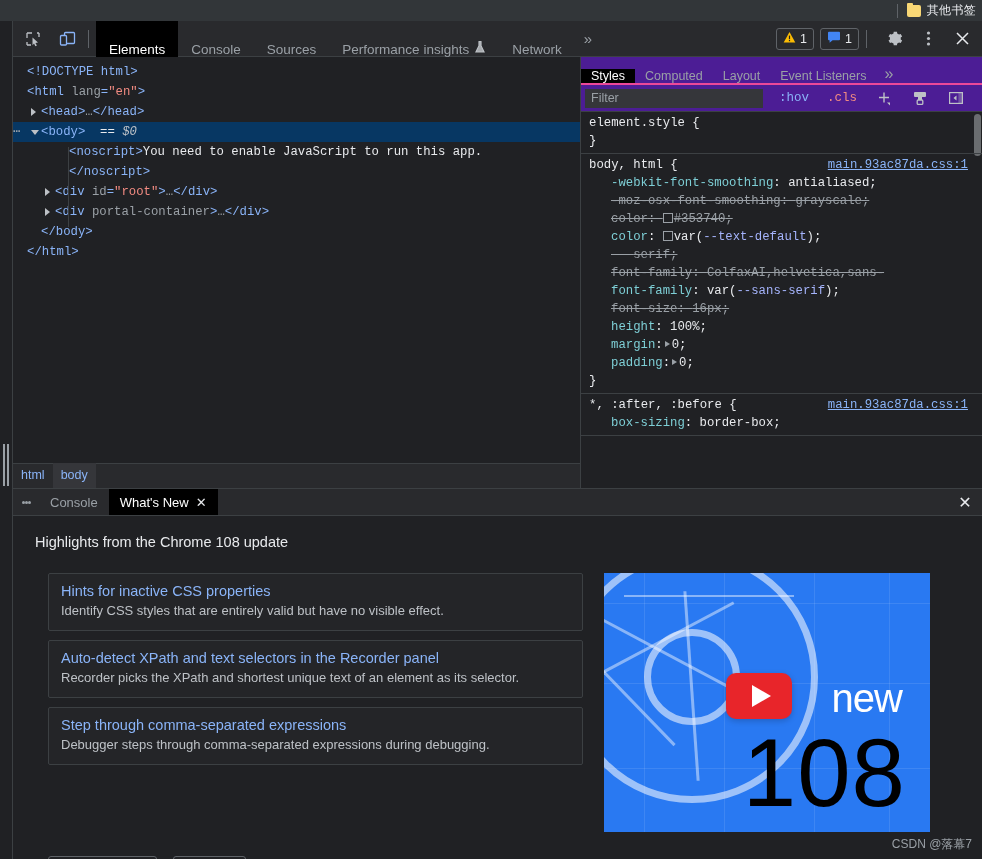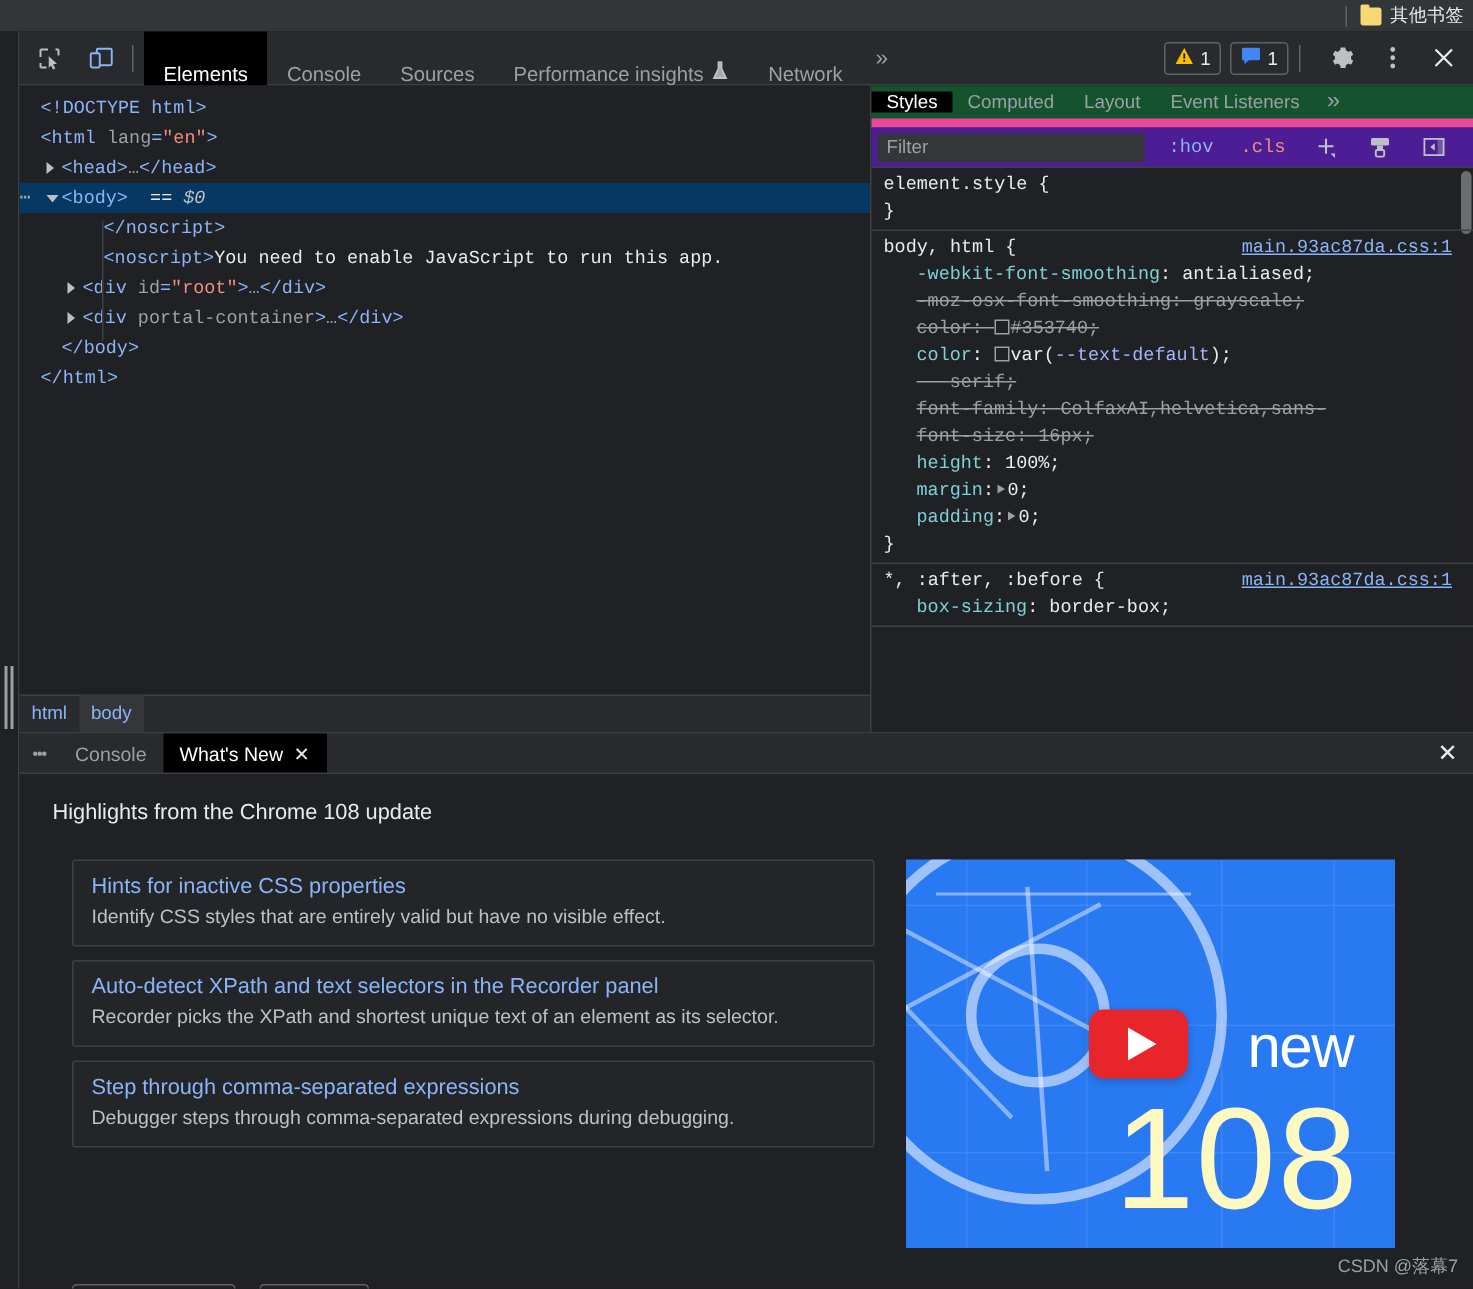--- a/index.html
+++ b/index.html
@@ -112,22 +112,22 @@
   }
   .crumb { padding: 0 8px; height: 25px; line-height: 25px; color: #8ab4f8; cursor: pointer; }
   .crumb.current { background: #35363a; }
 
   
   .styles-panel {
     position: absolute; top: 36px; left: 580px; width: 402px; height: 431px;
     background: #202124; border-left: 1px solid #3c4043;
   }
   .styles-tabs {
-    height: 28px; display: flex; align-items: center;
-    background: #14532d; border-bottom: 6px solid #ec4899;
+    height: 28px; display: flex; align-items: flex-end;
+    background: #4c1d95; border-bottom: 2px solid #ec4899;
   }
   .s-tab {
     display: flex; align-items: center; padding: 0 10px; font-size: 12.5px;
     color: #9aa0a6; cursor: pointer; white-space: nowrap;
   }
   .s-tab.selected { background: #000000; color: #ffffff; }
   .s-tab-more { padding: 0 8px; display:flex; align-items:center; color:#9aa0a6; cursor:pointer; }
   .styles-filterbar {
     height: 27px; display: flex; align-items: center; gap: 14px;
     background: #4c1d95; border-bottom: 1px solid #3c4043; padding: 0 4px;
@@ -228,21 +228,21 @@
   }
   .promo .play::after {
     content: ""; width: 0; height: 0; margin-left: 4px;
     border-left: 19px solid #ffffff; border-top: 11px solid transparent; border-bottom: 11px solid transparent;
   }
   .promo .new-text {
     position: absolute; right: 28px; top: 105px; color: #ffffff;
     font-size: 40px; letter-spacing: -1px; line-height: 1;
   }
   .promo .ver-text {
-    position: absolute; right: 24px; bottom: 14px; color: #fef9c3;
+    position: absolute; right: 24px; bottom: 14px; color: #000000;
     font-size: 96px; line-height: .95; letter-spacing: 1px;
   }
 
   
   .watermark {
     position: absolute; right: 10px; bottom: 6px; color: #9aa0a6; font-size: 12px;
   }
 </style>
 </head>
 <body>
@@ -342,22 +342,22 @@
           </svg>
         </div>
       </div>
     </div>
 
     <div class="dom-panel" id="dom-panel">
         <div class="dom-line" style="padding-left: 14px;"><span class="tag">&lt;!DOCTYPE html&gt;</span></div>
         <div class="dom-line" style="padding-left: 14px;"><span class="tag">&lt;html </span><span class="attr">lang</span><span class="tag">=</span><span class="val">"en"</span><span class="tag">&gt;</span></div>
         <div class="dom-line" style="padding-left: 28px;"><span class="arrow" style="left:18px"></span><span class="tag">&lt;head&gt;</span><span class="ellip">…</span><span class="tag">&lt;/head&gt;</span></div>
         <div class="dom-line sel" style="padding-left: 28px;"><span class="dots" style="left:0px">⋯</span><span class="arrow down" style="left:18px"></span><span class="tag">&lt;body&gt;</span><span class="txt">  == </span><span class="dollar">$0</span></div>
+        <div class="dom-line" style="padding-left: 56px;"><span class="tag">&lt;noscript&gt;</span><span class="txt">You need to enable JavaScript to run this app.</span></div>
         <div class="dom-line" style="padding-left: 56px;"><span class="tag">&lt;/noscript&gt;</span></div>
-        <div class="dom-line" style="padding-left: 56px;"><span class="tag">&lt;noscript&gt;</span><span class="txt">You need to enable JavaScript to run this app.</span></div>
         <div class="dom-line" style="padding-left: 42px;"><span class="arrow" style="left:32px"></span><span class="tag">&lt;div </span><span class="attr">id</span><span class="tag">=</span><span class="val">"root"</span><span class="tag">&gt;</span><span class="ellip">…</span><span class="tag">&lt;/div&gt;</span></div>
         <div class="dom-line" style="padding-left: 42px;"><span class="arrow" style="left:32px"></span><span class="tag">&lt;div </span><span class="attr">portal-container</span><span class="tag">&gt;</span><span class="ellip">…</span><span class="tag">&lt;/div&gt;</span></div>
         <div class="dom-line" style="padding-left: 28px;"><span class="tag">&lt;/body&gt;</span></div>
         <div class="dom-line" style="padding-left: 14px;"><span class="tag">&lt;/html&gt;</span></div>
         <div class="guide" style="top: 90px; height: 80px; left: 55px;"></div>
       </div>
 
     <div class="breadcrumb" id="breadcrumb">
         <span class="crumb">html</span>
         <span class="crumb current">body</span>
@@ -415,20 +415,21 @@
             <div class="rule-head">}</div>
           </div>
           <div class="rule">
             <div class="rule-head"><span class="selector">body</span><span class="dim">, html {</span><span class="src-link">main.93ac87da.css:1</span></div>
             <div class="decl"><span class="p">-webkit-font-smoothing</span>: <span class="v">antialiased</span>;</div>
             <div class="decl struck"><span class="p">-moz-osx-font-smoothing</span>: <span class="v">grayscale</span>;</div>
             <div class="decl struck"><span class="p">color</span>: <span class="swatch"></span><span class="v">#353740</span>;</div>
             <div class="decl"><span class="p">color</span>: <span class="swatch"></span><span class="v">var(</span><span class="vr">--text-default</span><span class="v">)</span>;</div>
             <div class="decl struck">   <span class="v">serif</span>;</div>
             <div class="decl struck"><span class="p">font-family</span>: <span class="v">ColfaxAI,helvetica,sans-</span></div>
+            <div class="decl"><span class="p">font-family</span>: <span class="v">var(</span><span class="vr">--sans-serif</span><span class="v">)</span>;</div>
             <div class="decl struck"><span class="p">font-size</span>: <span class="v">16px</span>;</div>
             <div class="decl"><span class="p">height</span>: <span class="v">100%</span>;</div>
             <div class="decl"><span class="p">margin</span>:<span class="tri-expand"></span><span class="v">0</span>;</div>
             <div class="decl"><span class="p">padding</span>:<span class="tri-expand"></span><span class="v">0</span>;</div>
             <div class="rule-head">}</div>
           </div>
           <div class="rule">
             <div class="rule-head"><span class="selector">*</span><span class="dim">, :after, :before {</span><span class="src-link">main.93ac87da.css:1</span></div>
             <div class="decl"><span class="p">box-sizing</span>: <span class="v">border-box</span>;</div>
           </div>

